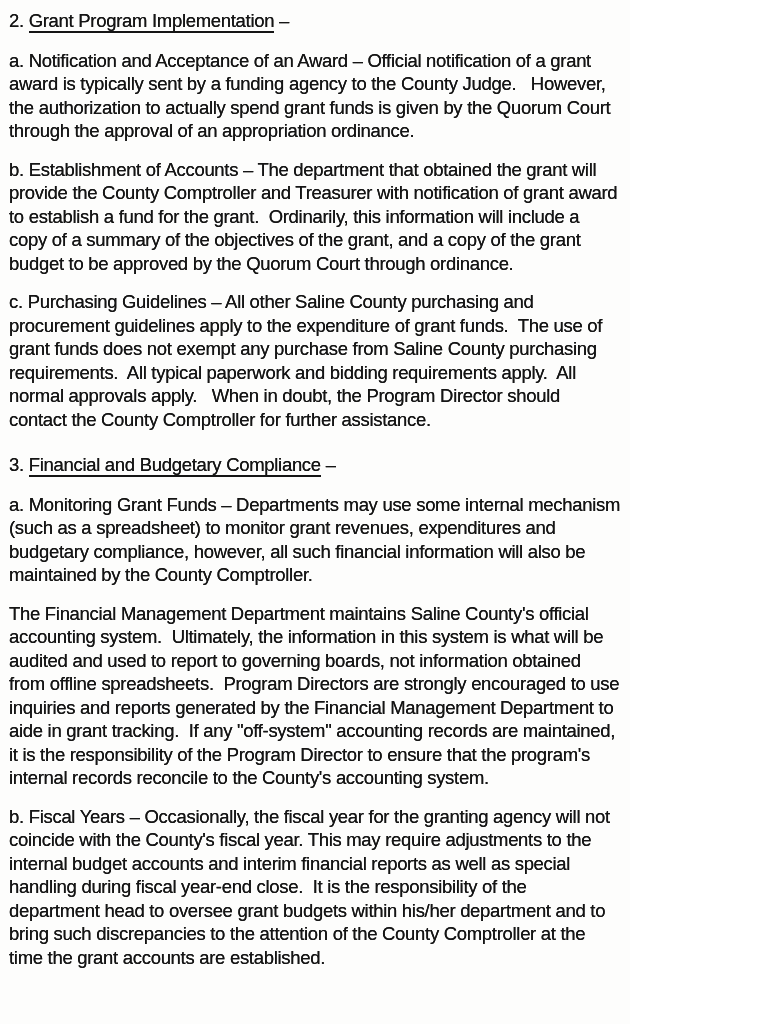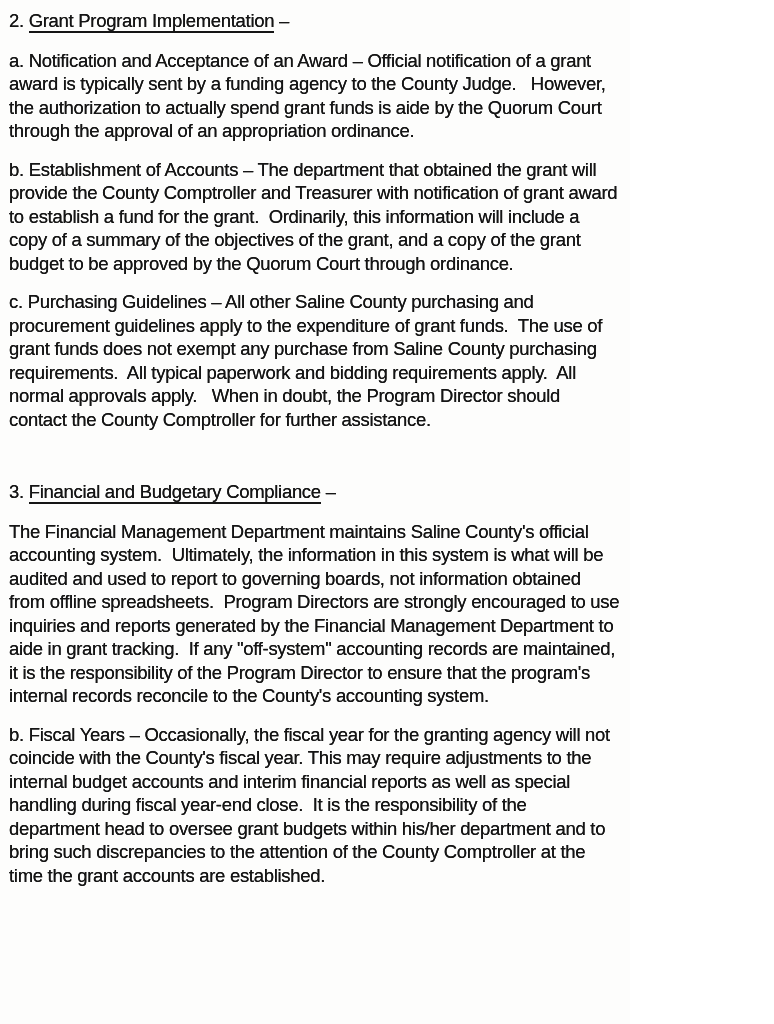--- a/index.html
+++ b/index.html
@@ -28,41 +28,42 @@
     white-space: pre-wrap;
   }
   .heading {
     margin: 0 0 16px 0;
   }
   .heading .title {
     border-bottom: 2px solid #151515;
     padding-bottom: 0px;
   }
   .section-gap {
-    margin-top: 49px;
+    margin-top: 22px;
   }
 </style>
 </head>
 <body>
 
 <div class="page">
 
   <div class="heading">
     <span class="num">2. </span><span class="title">Grant Program Implementation</span><span class="dash"> –</span>
   </div>
 
-  <p class="para">a. Notification and Acceptance of an Award – Official notification of a grant award is typically sent by a funding agency to the County Judge.   However, the authorization to actually spend grant funds is aide by the Quorum Court through the approval of an appropriation ordinance.</p>
+  <p class="para">a. Notification and Acceptance of an Award – Official notification of a grant award is typically sent by a funding agency to the County Judge.   However, the authorization to actually spend grant funds is given by the Quorum Court through the approval of an appropriation ordinance.</p>
 
   <p class="para">b. Establishment of Accounts – The department that obtained the grant will provide the County Comptroller and Treasurer with notification of grant award to establish a fund for the grant.  Ordinarily, this information will include a copy of a summary of the objectives of the grant, and a copy of the grant budget to be approved by the Quorum Court through ordinance.</p>
 
   <p class="para">c. Purchasing Guidelines – All other Saline County purchasing and procurement guidelines apply to the expenditure of grant funds.  The use of grant funds does not exempt any purchase from Saline County purchasing requirements.  All typical paperwork and bidding requirements apply.  All normal approvals apply.   When in doubt, the Program Director should contact the County Comptroller for further assistance.</p>
 
   <div class="heading section-gap">
     <span class="num">3. </span><span class="title">Financial and Budgetary Compliance</span><span class="dash"> –</span>
   </div>
 
+  <p class="para">a. Monitoring Grant Funds – Departments may use some internal mechanism (such as a spreadsheet) to monitor grant revenues, expenditures and budgetary compliance, however, all such financial information will also be maintained by the County Comptroller.</p>
 
   <p class="para">The Financial Management Department maintains Saline County's official accounting system.  Ultimately, the information in this system is what will be audited and used to report to governing boards, not information obtained from offline spreadsheets.  Program Directors are strongly encouraged to use inquiries and reports generated by the Financial Management Department to aide in grant tracking.  If any "off-system" accounting records are maintained, it is the responsibility of the Program Director to ensure that the program's internal records reconcile to the County's accounting system.</p>
 
   <p class="para">b. Fiscal Years – Occasionally, the fiscal year for the granting agency will not coincide with the County's fiscal year. This may require adjustments to the internal budget accounts and interim financial reports as well as special handling during fiscal year-end close.  It is the responsibility of the department head to oversee grant budgets within his/her department and to bring such discrepancies to the attention of the County Comptroller at the time the grant accounts are established.</p>
 
 
 </div>
 
 </body></html>

